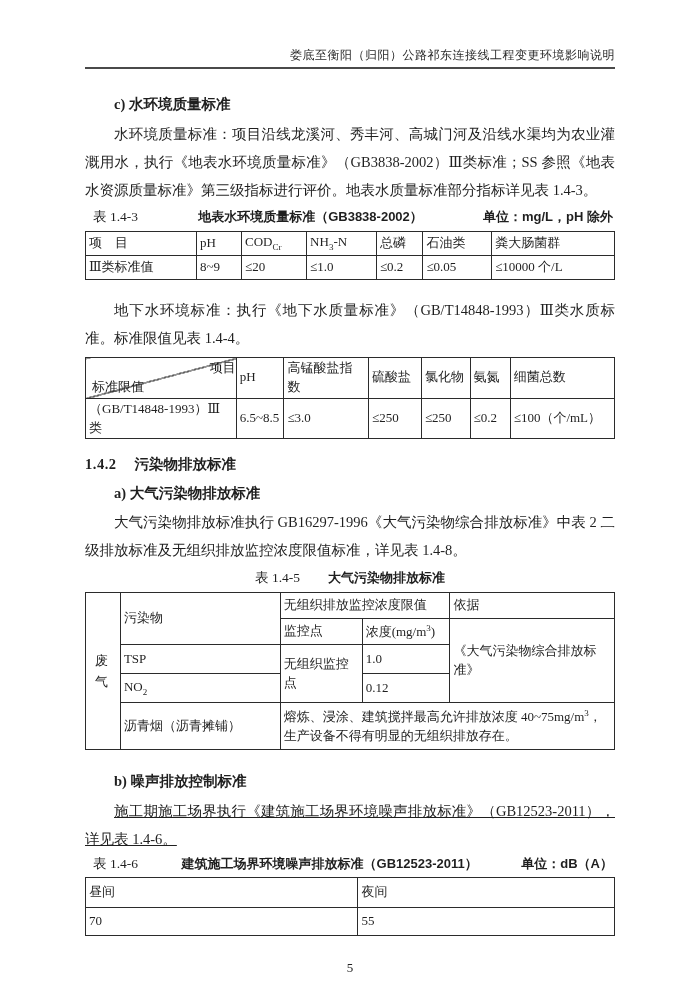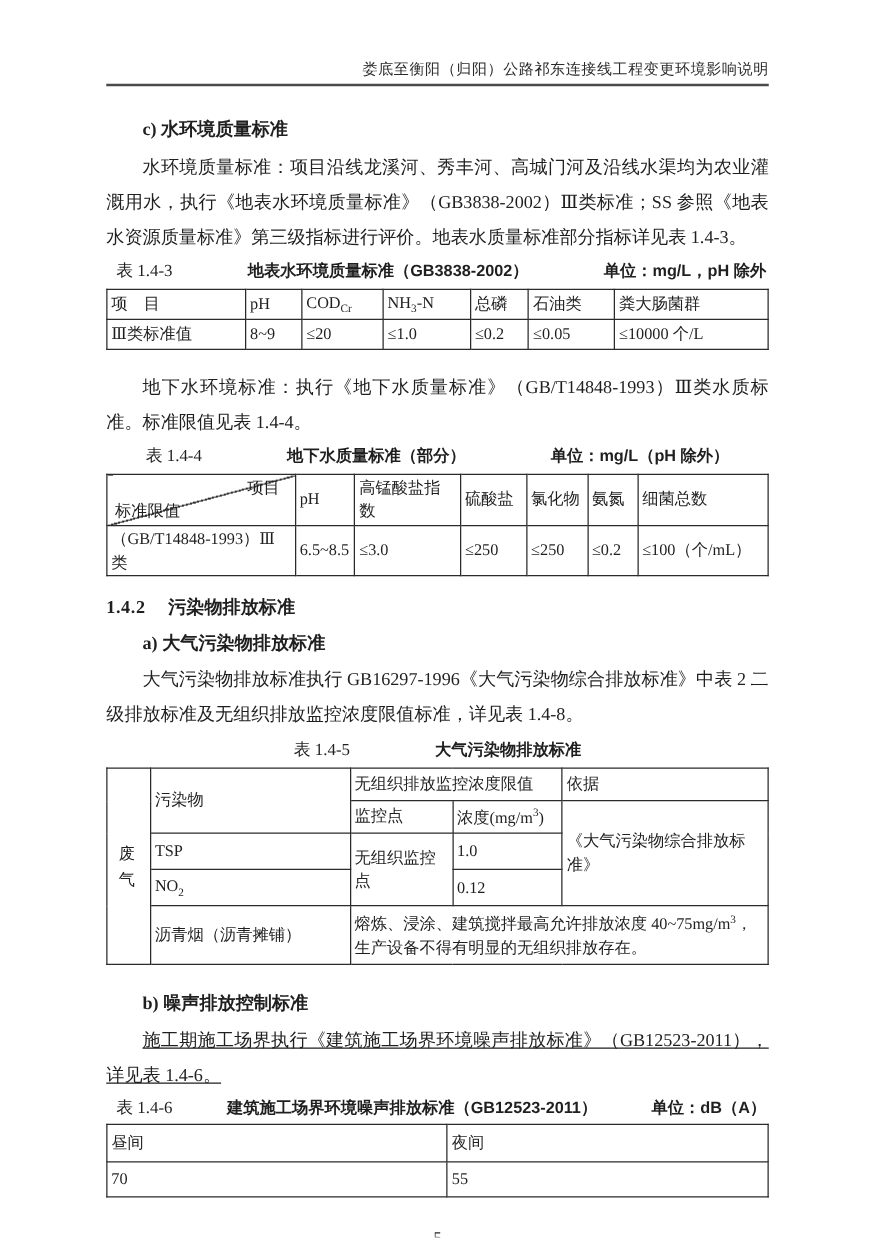--- a/index.html
+++ b/index.html
@@ -47,21 +47,20 @@
     text-indent:2em;
     margin:0;
   }
   .p1 { margin-top:6px; }
   .caption {
     display:flex;
     align-items:flex-end;
     font-size:13.5px;
     line-height:18px;
     margin-top:4px;
-    gap:40px;
   }
   .caption .cap-label { font-weight:normal; padding-left:8px; }
   .caption .cap-title, .caption .cap-unit {
     font-weight:bold;
     font-family:"Liberation Sans","DejaVu Sans",sans-serif;
     font-size:13px;
   }
   .cap-between { justify-content:space-between; }
   .cap-between .cap-unit { padding-right:2px; }
   .cap-center { justify-content:center; }
@@ -88,21 +87,21 @@
   .diag-cell {
     position:relative;
     padding:0;
     background:
       linear-gradient(to bottom right,
         transparent calc(50% - 0.6px),
         #2b2b2b calc(50% - 0.6px),
         #2b2b2b calc(50% + 0.6px),
         transparent calc(50% + 0.6px));
   }
-  .diag-top { position:absolute; top:1px; right:12px; font-size:13px; }
+  .diag-top { position:absolute; top:1px; right:0; font-size:13px; }
   .diag-bottom { position:absolute; bottom:1px; left:6px; font-size:13px; }
   .t145 { margin-top:5px; }
   .t145 .r1 td { height:23px; }
   .t145 .r2 td { height:23px; }
   .t145 .r3 td { height:26px; }
   .t145 .r4 td { height:26px; }
   .t145 .r5 td { height:44px; }
   .vertical-cell div {
     width:16px; margin:0 auto;
     word-break:break-all;
@@ -172,25 +171,20 @@
       <td>≤1.0</td>
       <td>≤0.2</td>
       <td>≤0.05</td>
       <td>≤10000 个/L</td>
     </tr>
   </tbody>
     </table>
 
   <p class="para mt-para2">地下水环境标准：执行《地下水质量标准》（GB/T14848-1993）Ⅲ类水质标准。标准限值见表 1.4-4。</p>
 
-  <div class="caption cap-center">
-    <span class="cap-label">表 1.4-4</span>
-    <span class="cap-title">地下水质量标准（部分）</span>
-    <span class="cap-unit">单位：mg/L（pH 除外）</span>
-  </div>
 
   <table class="t144">
     <colgroup>
       <col style="width:28.5%">
         <col style="width:9%">
         <col style="width:16%">
       <col style="width:10%">
         <col style="width:9.2%">
         <col style="width:7.6%">
         <col style="width:19.7%">

